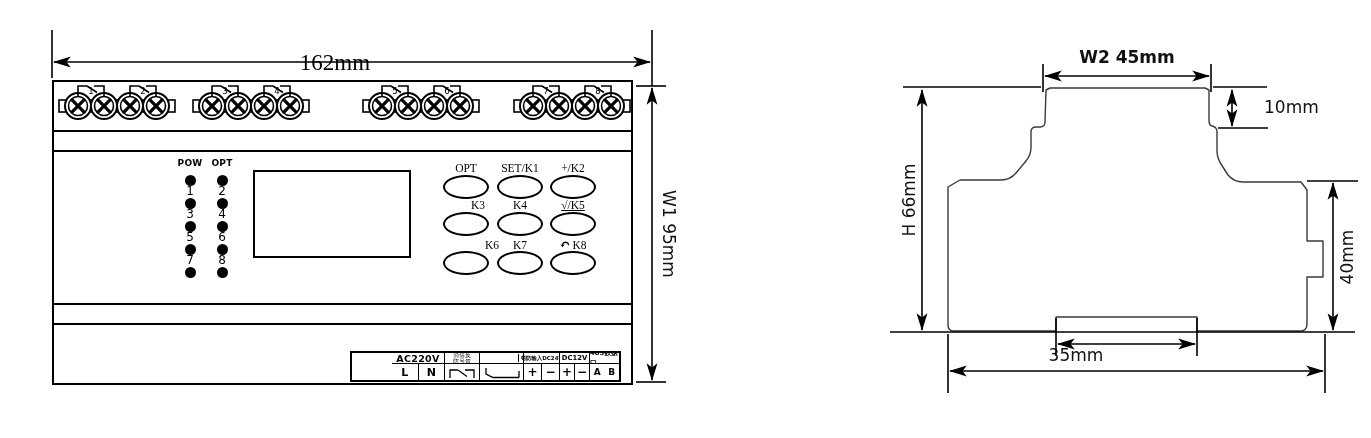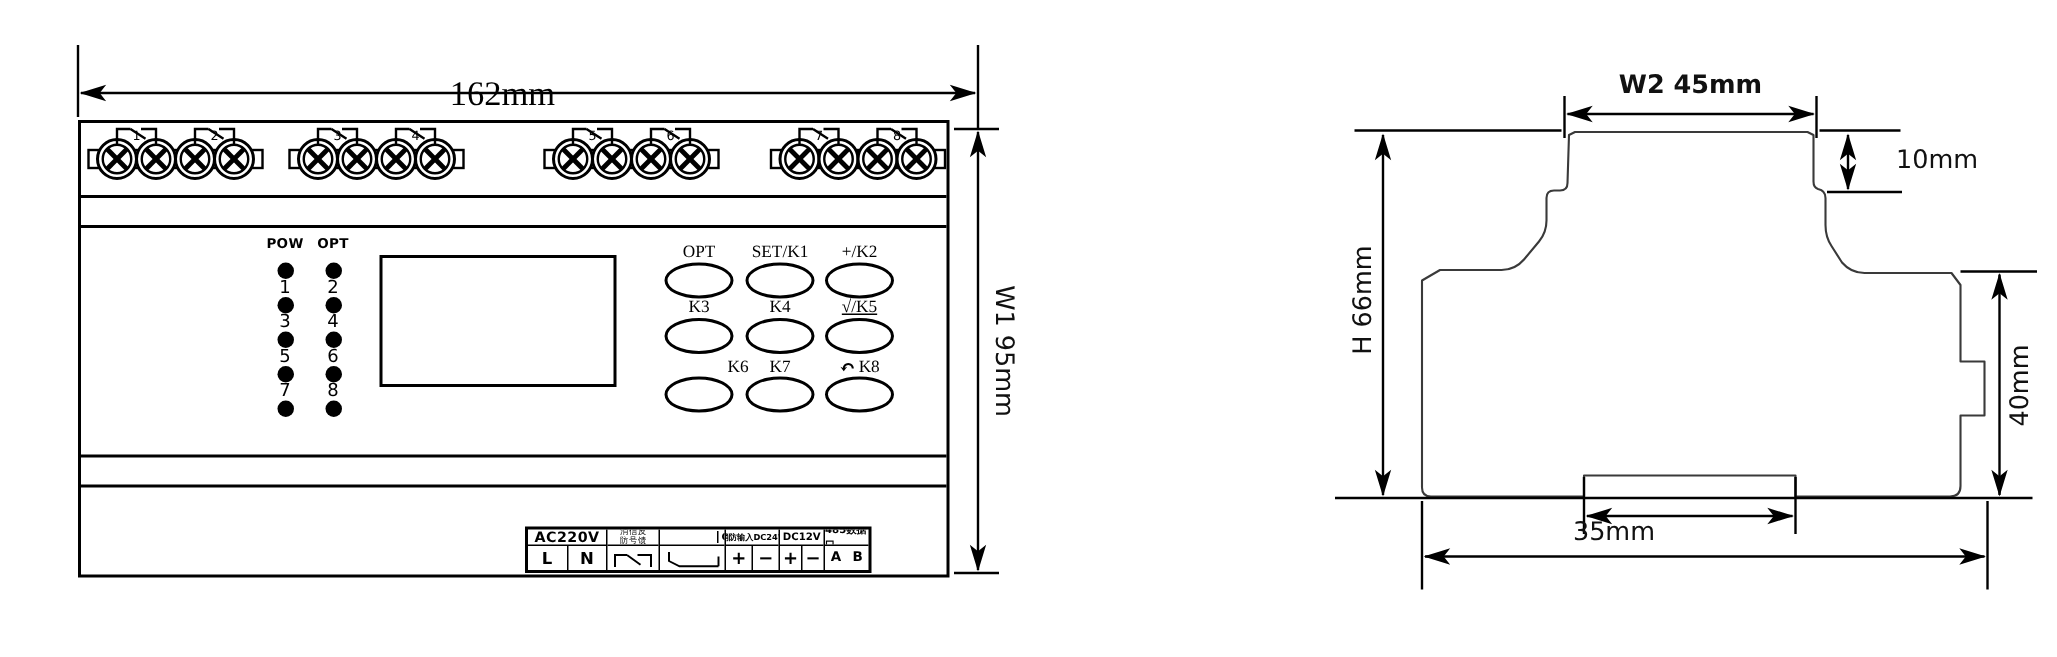--- a/index.html
+++ b/index.html
@@ -22,21 +22,21 @@
   .lednum{position:absolute;width:14px;text-align:center;font-size:12px;line-height:13px;}
   .ledlbl{position:absolute;width:30px;text-align:center;font-size:9px;font-weight:700;letter-spacing:0.2px;}
   .rnum{position:absolute;width:12px;text-align:center;font-size:8.5px;line-height:9px;}
   .btn{position:absolute;width:46px;height:24px;border:2px solid #000;border-radius:50%;
        box-sizing:border-box;background:#fff;}
   .btnlbl{position:absolute;width:64px;height:12px;text-align:center;font-size:11.5px;line-height:12px;
           font-family:"Liberation Serif","DejaVu Serif",serif;display:flex;align-items:center;justify-content:center;gap:2px;}
   .cjk-title{font-size:20px;letter-spacing:1px;font-family:"Liberation Serif","DejaVu Serif",serif;}
   
   .tblock{position:absolute;left:350px;top:351px;height:27px;display:flex;
-          border:2px solid #000;box-sizing:content-box;background:#fff;}
+          border:2px solid #000;box-sizing:content-box;background:#fff;padding-left:40px;}
   .tsec{display:flex;flex-direction:column;box-sizing:border-box;}
   .bl{border-left:1.5px solid #000;}
   .tlabel{height:10px;display:flex;align-items:center;justify-content:center;overflow:hidden;}
   .tbot{flex:1;border-top:1.5px solid #000;display:flex;align-items:stretch;justify-content:center;}
   .two{display:flex;}
   .two span{flex:1;text-align:center;display:flex;align-items:center;justify-content:center;}
   .aclbl{font-size:9.5px;font-weight:800;letter-spacing:0.3px;}
   .bigch{font-size:11px;font-weight:800;}
   .pm{font-size:12px;font-weight:800;}
   .ab{font-size:9px;font-weight:700;}
@@ -184,21 +184,21 @@
 
   <div class="lcddisp"></div>
 
   <div class="btnlbl" style="left:434px;top:162px;">OPT</div>
   <div class="btnlbl" style="left:488px;top:162px;">SET/K1</div>
   <div class="btnlbl" style="left:541px;top:162px;">+/K2</div>
   <div class="btn" style="left:443px;top:175px;"></div>
   <div class="btn" style="left:497px;top:175px;"></div>
   <div class="btn" style="left:550px;top:175px;"></div>
 
-  <div class="btnlbl" style="left:434px;top:199px;">K3</div>
+  <div class="btnlbl" style="left:446px;top:199px;">K3</div>
   <div class="btnlbl" style="left:488px;top:199px;">K4</div>
   <div class="btnlbl" style="left:541px;top:199px;text-decoration:underline;">√/K5</div>
   <div class="btn" style="left:443px;top:212px;"></div>
   <div class="btn" style="left:497px;top:212px;"></div>
   <div class="btn" style="left:550px;top:212px;"></div>
 
   <div class="btnlbl" style="left:460px;top:239px;">K6</div>
   <div class="btnlbl" style="left:488px;top:239px;">K7</div>
   <div class="btnlbl" style="left:541px;top:239px;">
     <span style="font-weight:700;font-size:13px;">↶</span>

